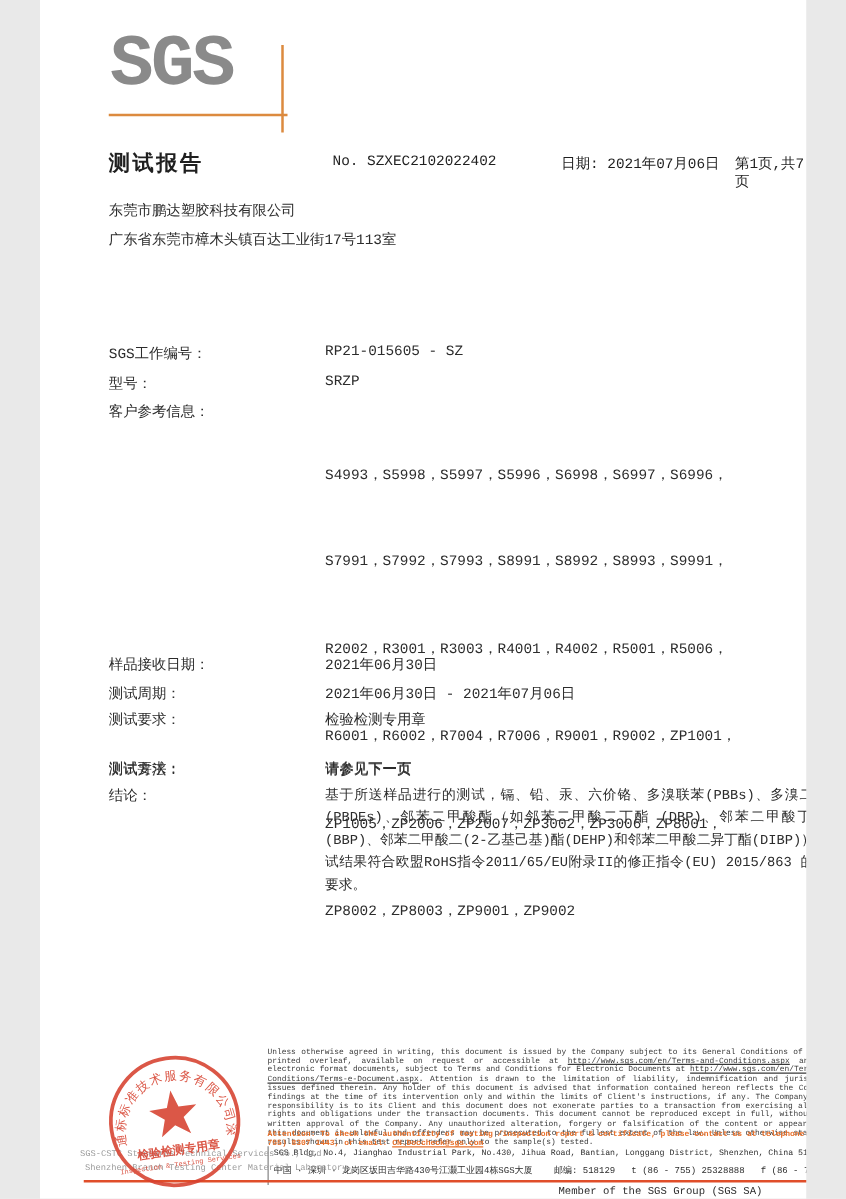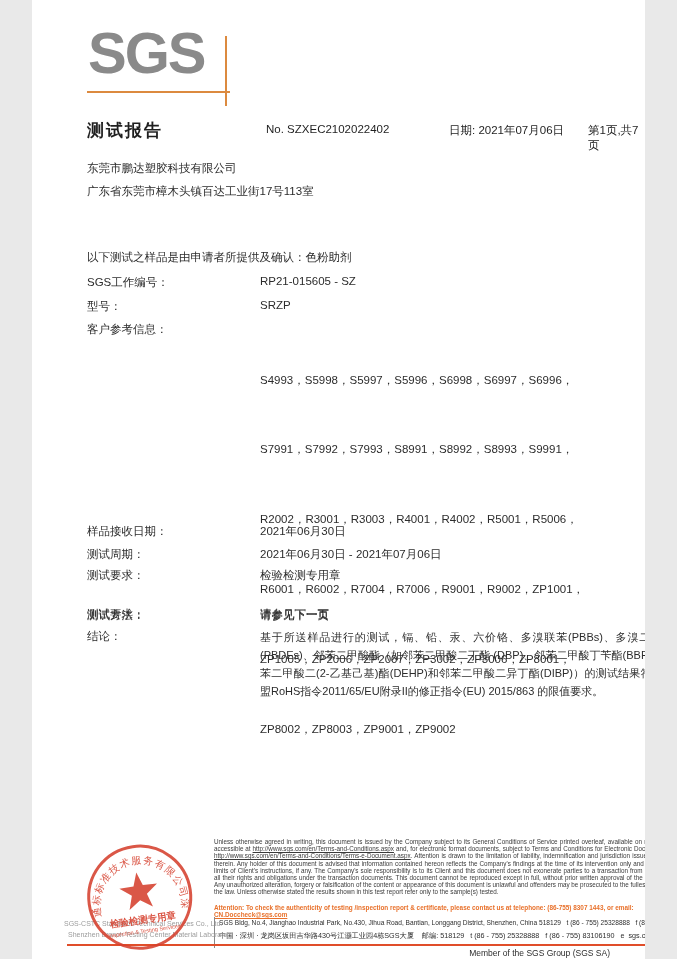--- a/index.html
+++ b/index.html
@@ -1,18 +1,18 @@
 <!DOCTYPE html>
 <html><head>
 <meta charset="utf-8">
 <style>
   html,body{margin:0;padding:0;background:#e9e9e9;}
   .page{
     position:relative;width:613px;height:959px;background:#ffffff;
-    font-family:Liberation Sans, sans-serif;color:#2c2c2c;
+    font-family:Liberation Mono, monospace;color:#2c2c2c;
     margin:0 auto;overflow:hidden;
   }
   .abs{position:absolute;}
   
   .logo-text{left:56px;top:24px;font-size:58px;font-weight:bold;color:#8a8a8a;letter-spacing:-2px;line-height:1;}
   .logo-hline{left:55px;top:91px;width:143px;height:2px;background:#dc8a3f;}
   .logo-vline{left:193px;top:36px;width:2px;height:70px;background:#dc8a3f;}
   
   .doc-title{left:55px;top:119px;font-size:17px;font-weight:bold;color:#1f1f1f;letter-spacing:2px;}
   .report-no{left:234px;top:123px;font-size:11.5px;color:#1f1f1f;}
@@ -55,21 +55,20 @@
   <div class="abs logo-vline"></div>
 
   <div class="abs doc-title">测试报告</div>
   <div class="abs report-no">No. SZXEC2102022402</div>
   <div class="abs report-date">日期: 2021年07月06日</div>
   <div class="abs page-info">第1页,共7页</div>
 
   <div class="abs applicant-name">东莞市鹏达塑胶科技有限公司</div>
   <div class="abs applicant-addr">广东省东莞市樟木头镇百达工业街17号113室</div>
 
-  <div class="abs statement">以下测试之样品是由申请者所提供及确认：色粉助剂</div>
 
   <div class="abs flabel row-job">SGS工作编号：</div>
   <div class="abs fvalue row-job">RP21-015605 - SZ</div>
 
   <div class="abs flabel row-model">型号：</div>
   <div class="abs fvalue row-model">SRZP</div>
 
   <div class="abs flabel row-refs">客户参考信息：</div>
   <div class="abs refs-lines">
     <div>S4993，S5998，S5997，S5996，S6998，S6997，S6996，</div>

